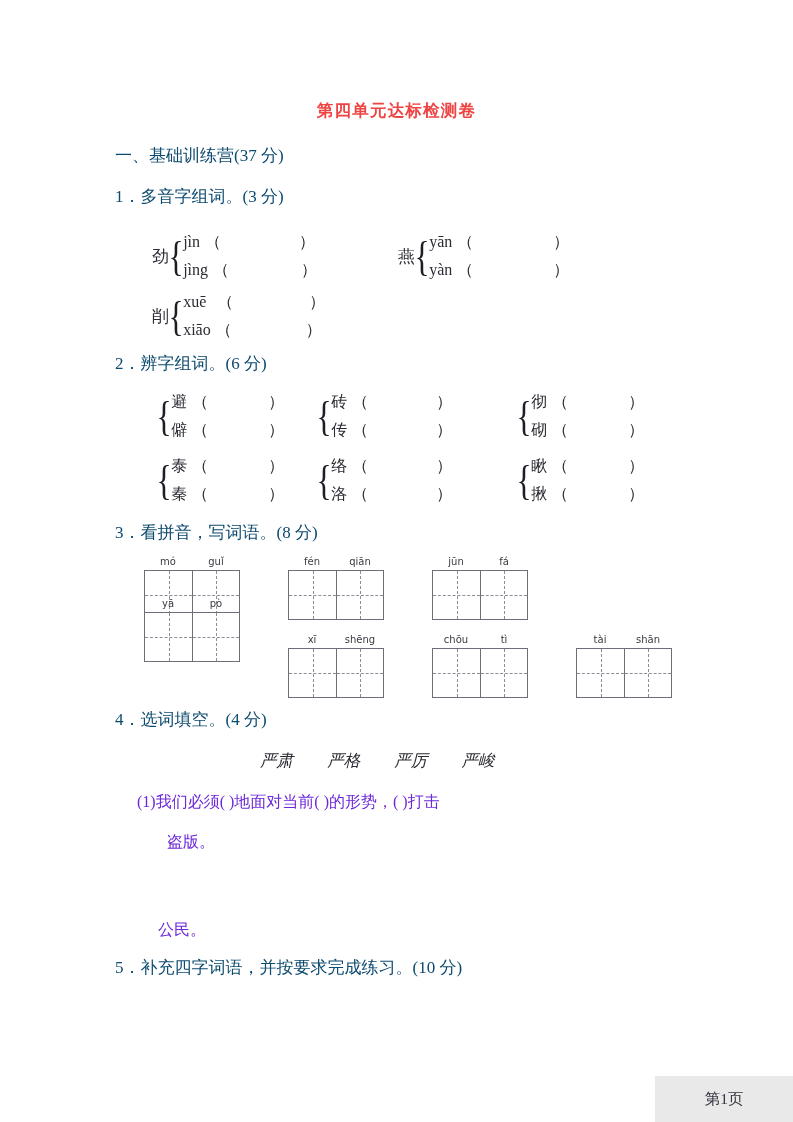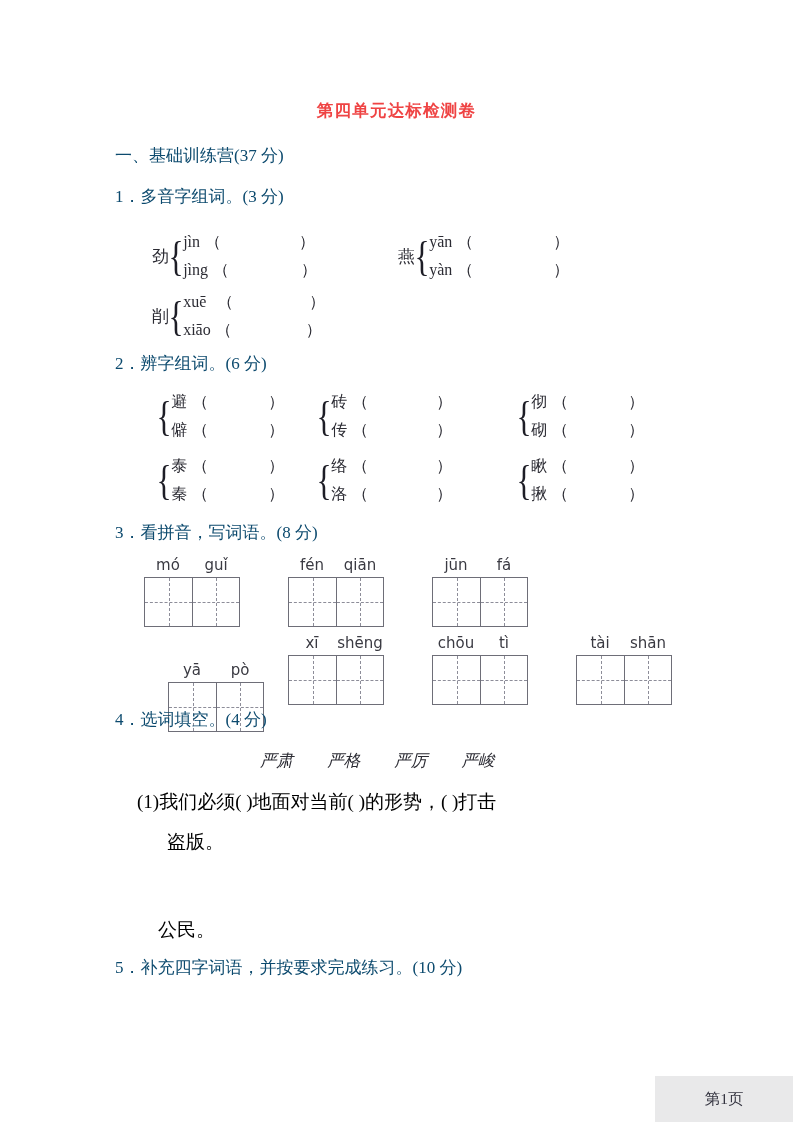--- a/index.html
+++ b/index.html
@@ -84,21 +84,21 @@
   .brace-row .blank-gap { display: inline-block; }
   .cj { font-family: "DejaVu Sans", "Liberation Sans", sans-serif; }
 
   
   .tzg-wrap {
     position: absolute;
   }
   .tzg-pinyin {
     display: flex;
     font-family: "DejaVu Sans", "Liberation Sans", sans-serif;
-    font-size: 15px;
+    font-size: 10px;
     color: #3a3a42;
     margin-bottom: 3px;
   }
   .tzg-pinyin span {
     width: 50%;
     text-align: center;
   }
   .tzg {
     display: flex;
     width: 96px;
@@ -143,24 +143,24 @@
     font-style: italic;
     font-family: "Liberation Serif", "DejaVu Serif", serif;
     color: #2b2b33;
     white-space: nowrap;
   }
   .word-bank span + span { margin-left: 30px; }
 
   
   .sentence {
     position: absolute;
-    font-size: 19px;
+    font-size: 16px;
     line-height: 24px;
     white-space: nowrap;
-    color: #000000;
+    color: #6d28d9;
   }
 
   
   .footer-band {
     position: absolute;
     left: 655px;
     top: 1076px;
     width: 138px;
     height: 46px;
     background: #e9e9ea;
@@ -385,21 +385,21 @@
       <span>jūn</span>
       <span>fá</span>
     </div>
     <div class="tzg">
       <div class="tzg-cell"></div>
       <div class="tzg-cell"></div>
     </div>
   </div>
 
 
-  <div class="tzg-wrap" style="left:144px; top:661px;margin-left:24px;">
+  <div class="tzg-wrap" style="left:144px; top:598px;">
     <div class="tzg-pinyin">
       <span>yā</span>
       <span>pò</span>
     </div>
     <div class="tzg">
       <div class="tzg-cell"></div>
       <div class="tzg-cell"></div>
     </div>
   </div>
 

